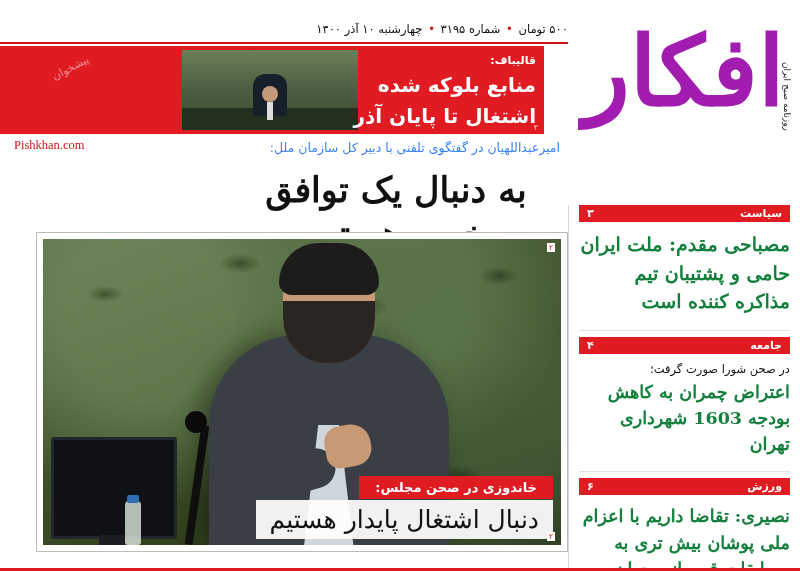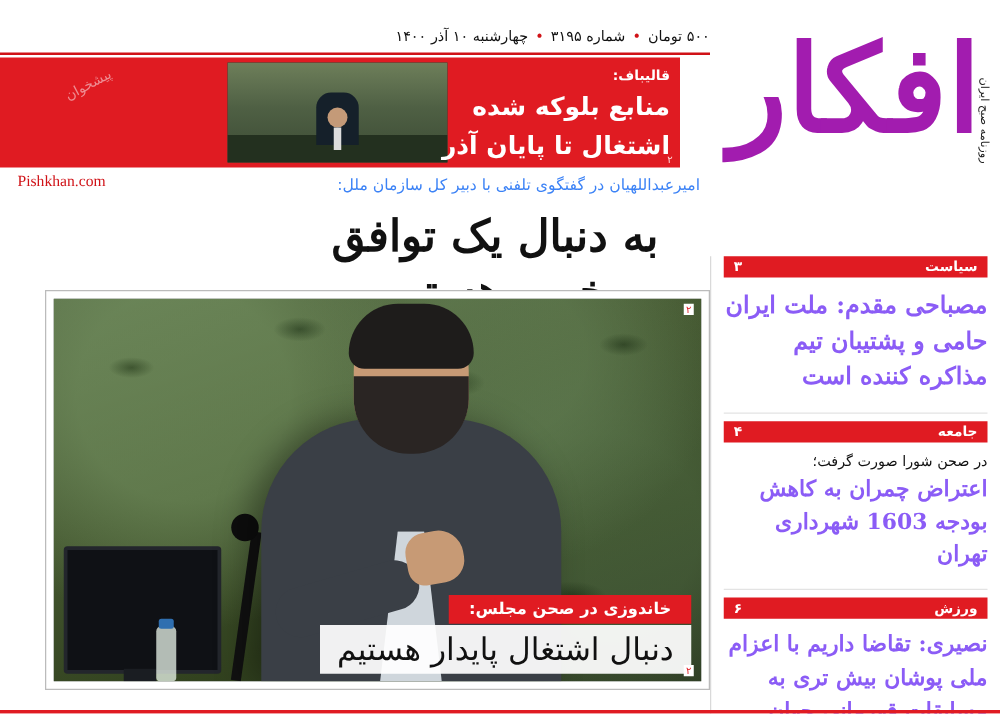--- a/index.html
+++ b/index.html
@@ -438,21 +438,21 @@
     text-align: right;
     direction: rtl;
     margin-bottom: 3px;
   }
   .sec-head {
     font-size: 19px;
     font-weight: bold;
     line-height: 1.5;
     text-align: right;
     direction: rtl;
-    color: #8b5cf6;
+    color: #15803d;
     font-family: "DejaVu Serif", "Liberation Serif", serif;
   }
   .sec-head-sm {
     font-size: 17.5px;
   }
   .thin-div {
     height: 1px;
     background: #e3e3e3;
     margin: 8px 10px 6px 10px;
   }

